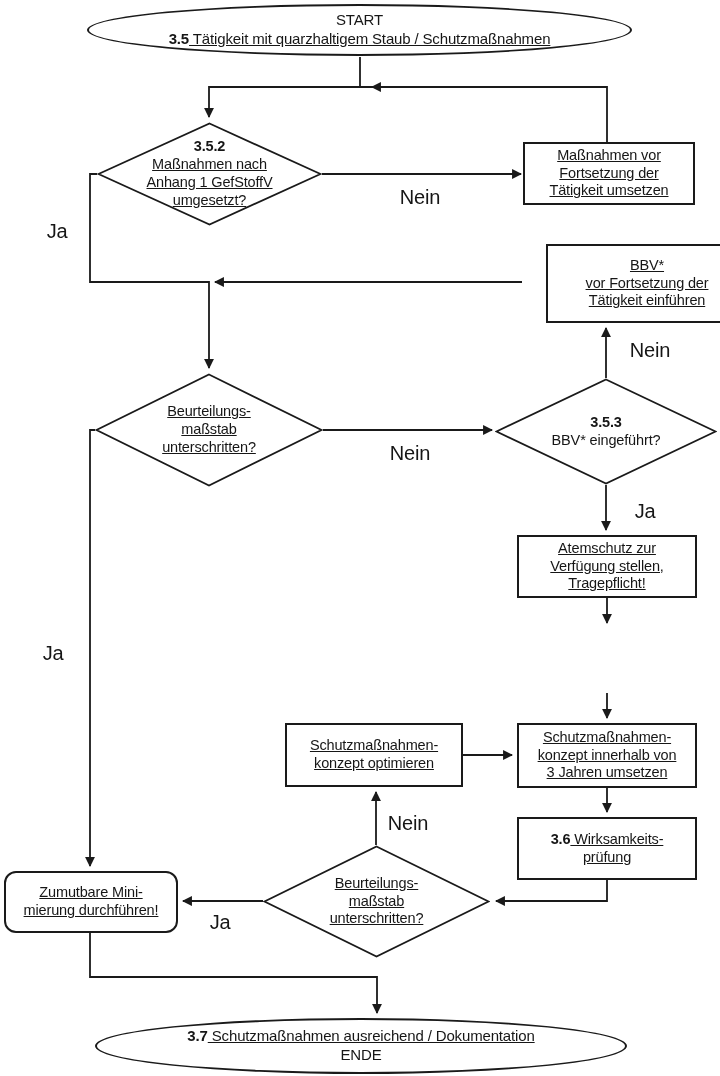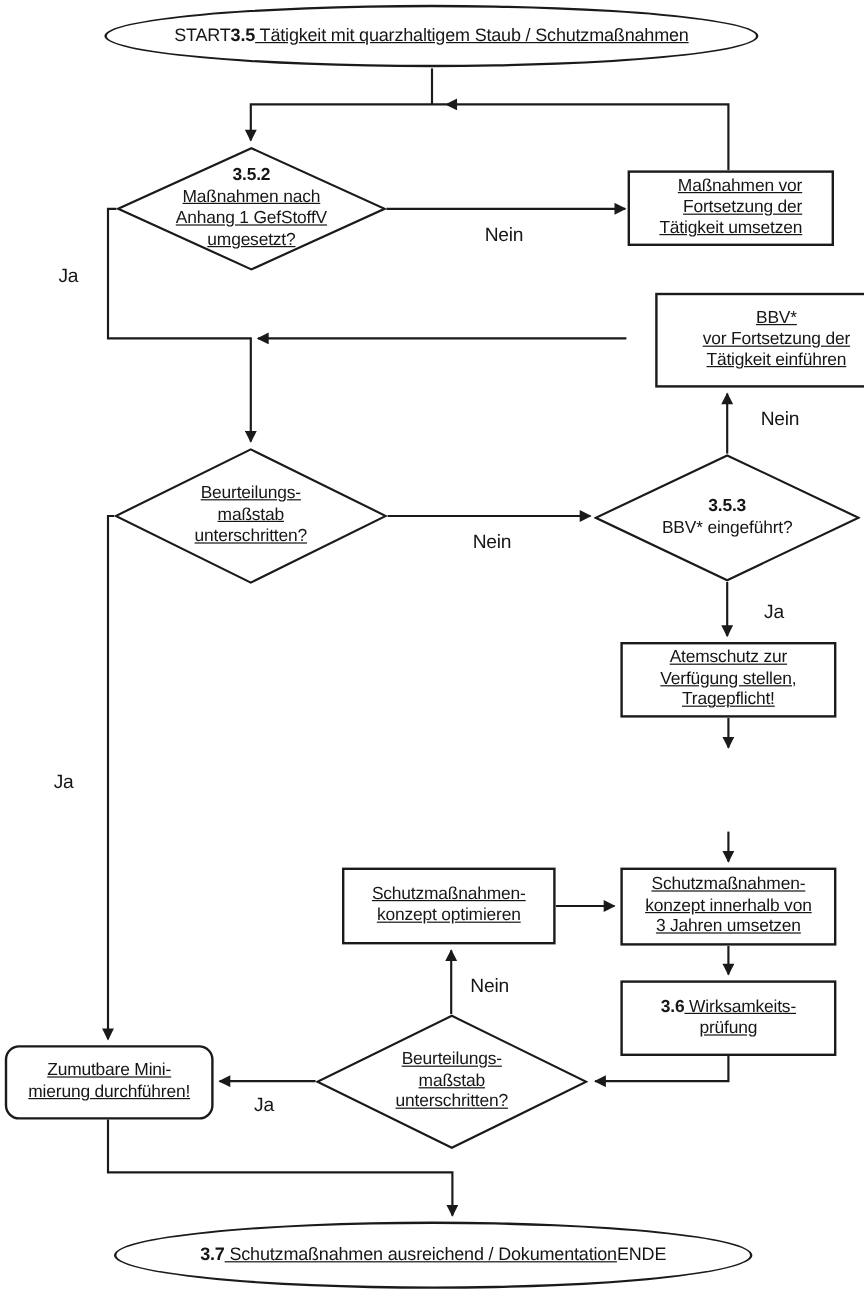--- a/index.html
+++ b/index.html
@@ -9,40 +9,40 @@
     background:#ffffff;
     font-family:"Liberation Sans", sans-serif;
     color:#161616;
     overflow:hidden;
   }
   svg.wires { position:absolute; left:0; top:0; z-index:1; }
   path.wire { fill:none; stroke:#1a1a1a; stroke-width:1.8px; }
 
   .node {
     position:absolute; z-index:2;
-    display:flex; flex-direction:row;
+    display:flex; flex-direction:column;
     align-items:center; justify-content:center;
     text-align:center;
     font-size:14.5px; line-height:1.24; letter-spacing:-0.15px;
     box-sizing:border-box;
     background:transparent;
   }
   .rect    { border:2px solid #1a1a1a; background:#ffffff; }
   .ellipse { border:2px solid #1a1a1a; background:#ffffff; border-radius:50%; font-size:15px; }
   .diamond { border:none; background:transparent; }
   .diamond svg { position:absolute; left:0; top:0; width:100%; height:100%; z-index:0; }
   .diamond .dtext { position:relative; z-index:1; }
   .pre { white-space:pre-line;text-decoration:underline; }
   b { font-weight:bold; }
   .blk { display:block; }
 
   .edge-label {
     position:absolute; z-index:3;
     transform:translate(-50%,-50%);
-    font-size:16px; letter-spacing:-0.2px;
+    font-size:20px; letter-spacing:-0.2px;
     background:transparent;
   }
 </style>
 </head>
 <body>
 
 <div class="stage">
 
   <svg class="wires" width="720" height="1076" viewBox="0 0 720 1076">
     <defs>
@@ -77,21 +77,21 @@
 
   <div class="node diamond" style="left:97px; top:122px; width:225px; height:104px;">
     <svg viewBox="0 0 225 104">
       <polygon points="112.5,1.5 223.5,52 112.5,102.5 1.5,52" fill="#ffffff" stroke="#1a1a1a" stroke-width="1.8"></polygon>
     </svg>
     <div class="dtext"><b class="blk">3.5.2</b><span class="pre">Maßnahmen nach
 Anhang 1 GefStoffV
 umgesetzt?</span></div>
   </div>
 
-  <div class="node rect" style="left:523px; top:142px; width:172px; height:63px;text-align:right;">
+  <div class="node rect" style="left:523px; top:142px; width:172px; height:63px;">
     <span class="pre">Maßnahmen vor
 Fortsetzung der
 Tätigkeit umsetzen</span>
   </div>
 
   <div class="node rect" style="left:522px; top:244px; width:202px; height:79px;margin-left:24px;">
     <span class="pre">BBV*
 vor Fortsetzung der
 Tätigkeit einführen</span>
   </div>

